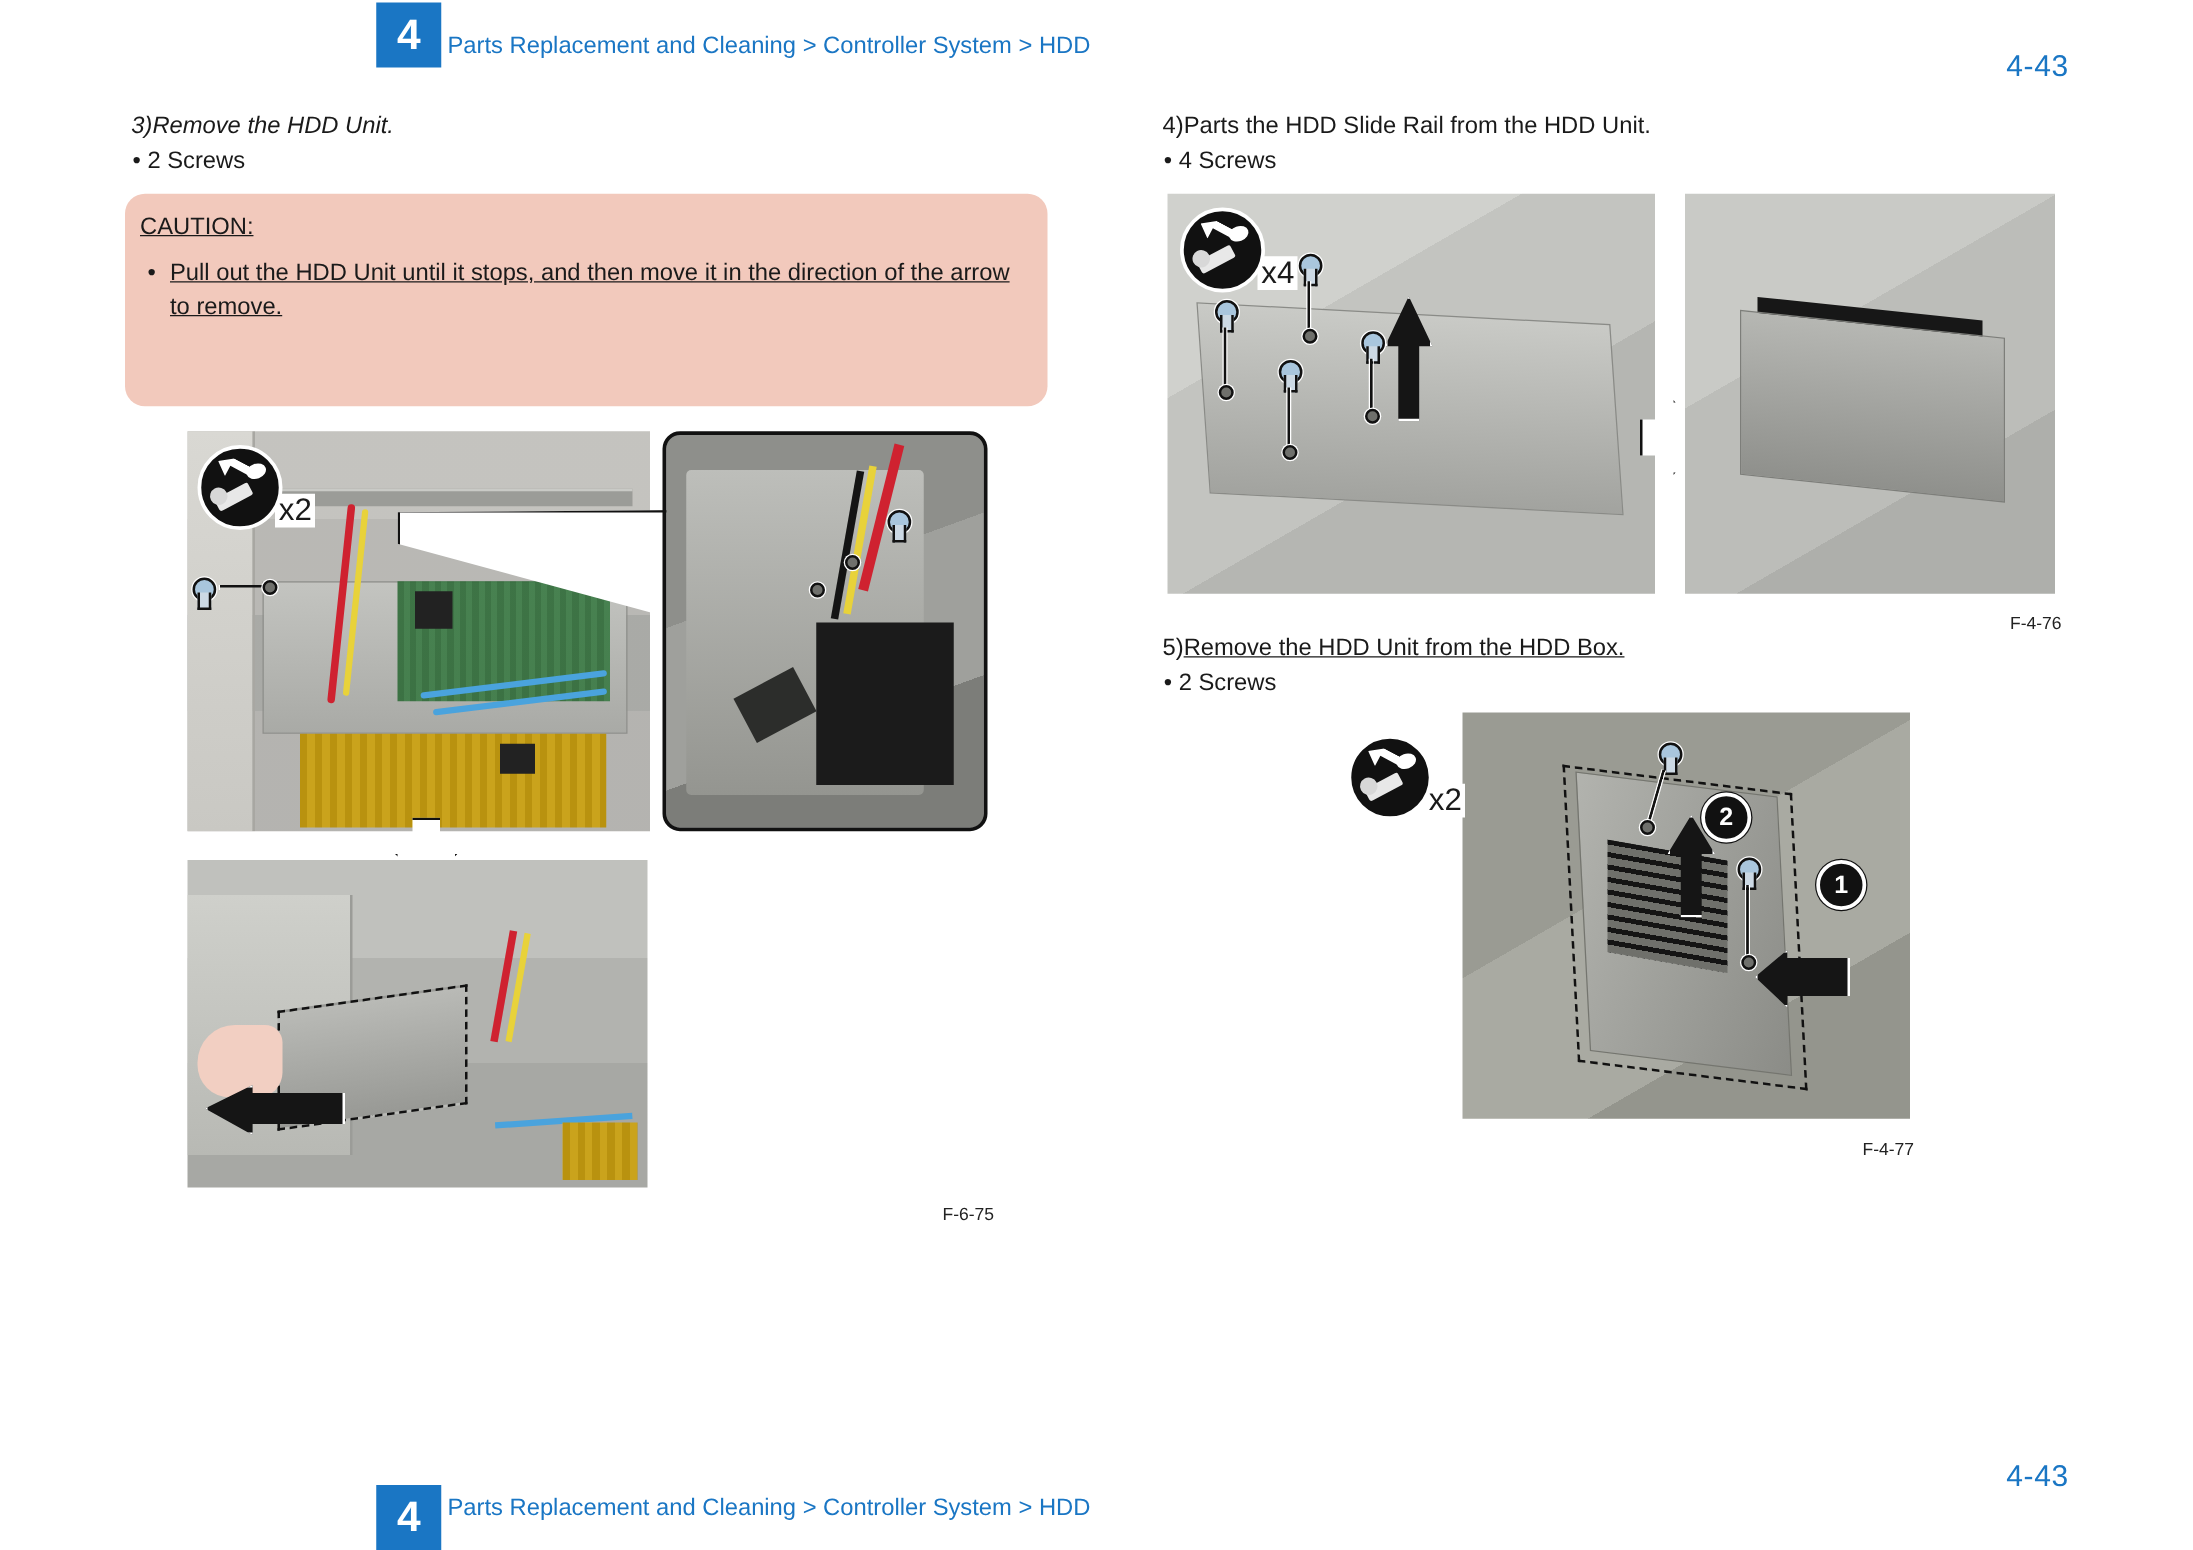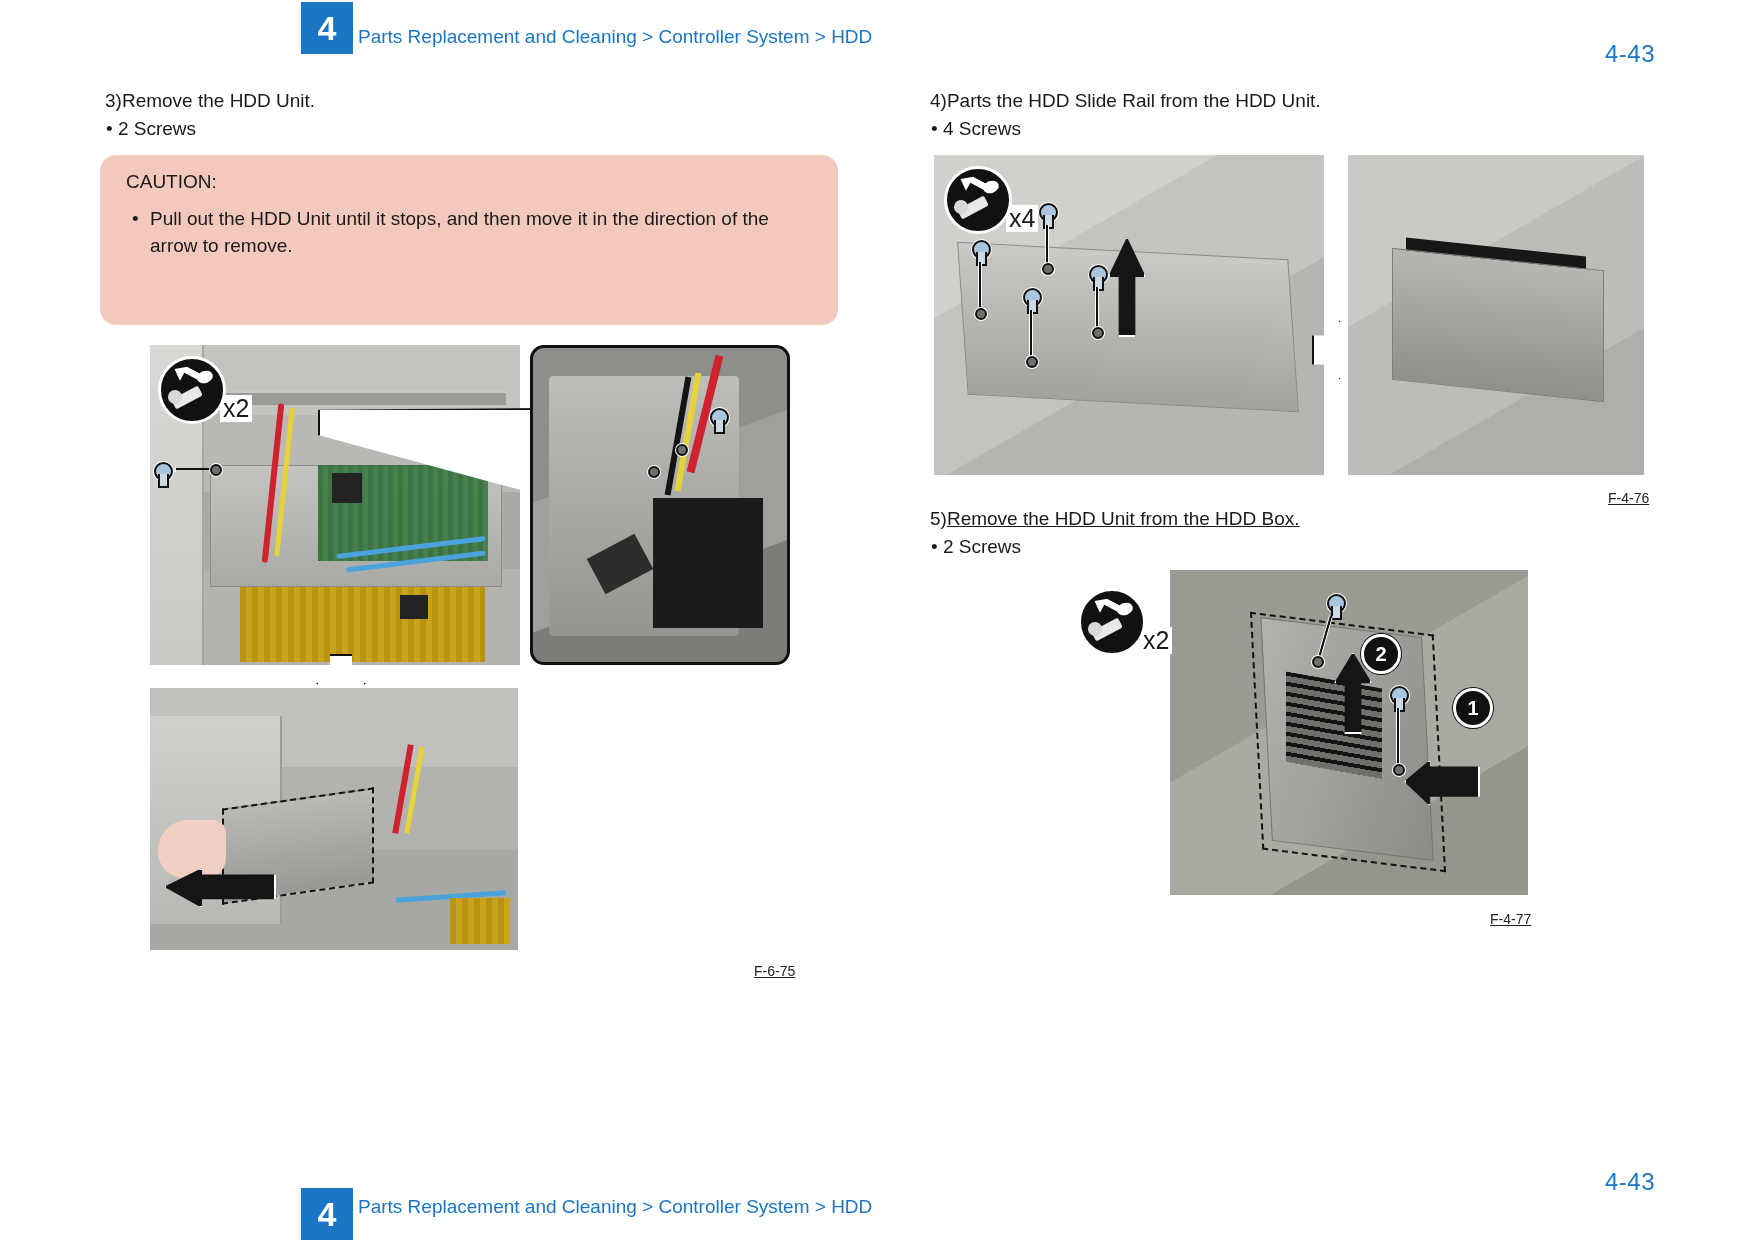--- a/index.html
+++ b/index.html
@@ -57,38 +57,39 @@
     font-size: 19px;
     white-space: nowrap;
   }
   .step .num { display:inline-block; }
   .bullet {
     position: absolute;
     font-size: 19px;
     white-space: nowrap;
   }
 
-  #step3 { left: 105px; top: 90px; }
+  #step3 { left: 105px; top: 90px; font-style: italic; }
   #step3-bullet { left: 106px; top: 118px; }
   #step4 { left: 930px; top: 90px; }
   #step4-bullet { left: 931px; top: 118px; }
   #step5 { left: 930px; top: 508px; text-decoration: underline; }
   #step5-bullet { left: 931px; top: 536px; }
 
   
   #caution-box {
     position: absolute;
     left: 100px;
     top: 155px;
     width: 738px;
     height: 170px;
     background: #f2c9bc;
     border-radius: 16px;
     box-sizing: border-box;
-    padding: 16px 26px 0 26px;
+    padding: 16px 26px 0 12px;
+    text-decoration: underline;
   }
   #caution-box .c-title { font-size: 19px; margin-bottom: 12px; }
   #caution-box ul { list-style: none; margin: 0; padding: 0; }
   #caution-box li {
     font-size: 19px;
     line-height: 27px;
     padding-left: 24px;
     position: relative;
     margin-bottom: 4px;
   }
@@ -97,21 +98,20 @@
     position: absolute;
     left: 6px;
     top: 0;
   }
 
   
   .fig-caption {
     position: absolute;
     font-size: 14px;
     color: #222;
-    text-decoration: underline;
   }
   #cap-75 { left: 754px; top: 963px; }
   #cap-76 { left: 1608px; top: 490px; }
   #cap-77 { left: 1490px; top: 911px; }
 
   
   .photo {
     position: absolute;
     overflow: hidden;
     background: #b9bdb8;

